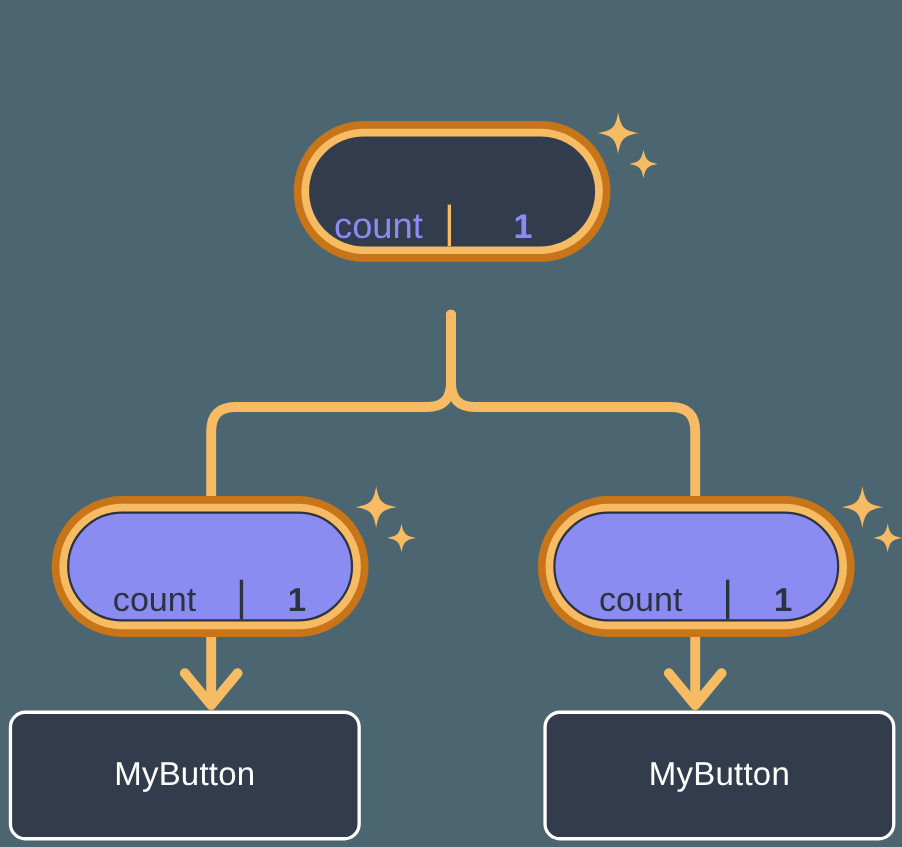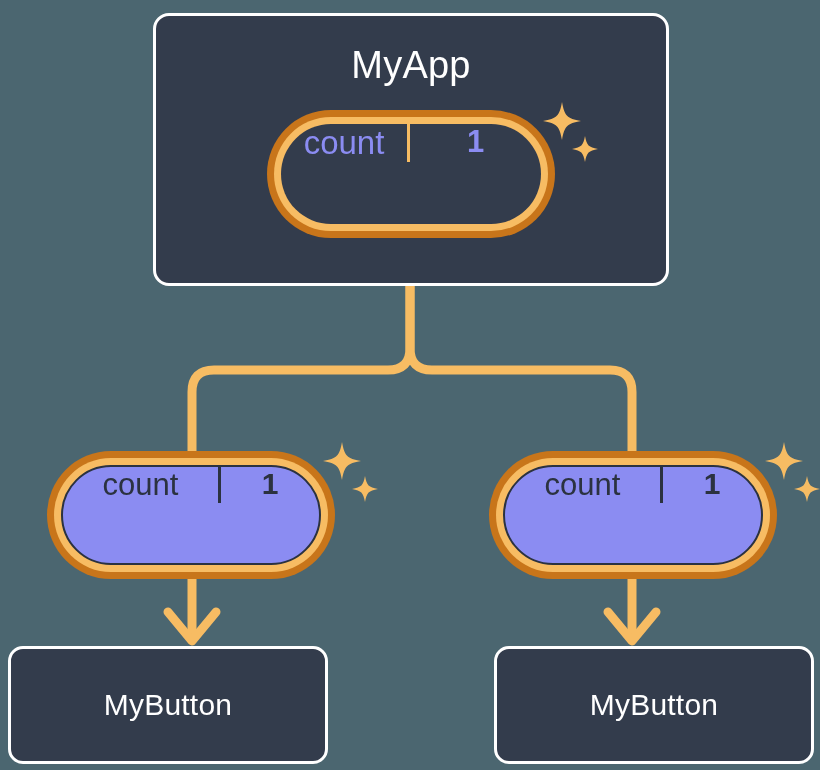--- a/index.html
+++ b/index.html
@@ -91,21 +91,21 @@
     border-radius: 999px;
     background: #f7bc63;          
     padding: 7px;
   }
   .pill-inner {
     box-sizing: border-box;
     width: 100%;
     height: 100%;
     border-radius: 999px;
     display: flex;
-    align-items: flex-start;
+    align-items: flex-end;
     overflow: hidden;
   }
   .pill-key, .pill-val {
     display: flex;
     align-items: center;
     justify-content: center;
     box-sizing: border-box;
   }
 
   
@@ -181,23 +181,20 @@
       <path d="M192,579 L192,640" fill="none" stroke="#f7bc63" stroke-width="9" stroke-linecap="butt"></path>
       <path d="M168,612 L192,641 L216,612" fill="none" stroke="#f7bc63" stroke-width="9" stroke-linecap="round" stroke-linejoin="round"></path>
     </g>
 
     <g>
       <path d="M632,579 L632,640" fill="none" stroke="#f7bc63" stroke-width="9" stroke-linecap="butt"></path>
       <path d="M608,612 L632,641 L656,612" fill="none" stroke="#f7bc63" stroke-width="9" stroke-linecap="round" stroke-linejoin="round"></path>
     </g>
   </svg>
 
-  <div class="card" id="card-myapp">
-    <div class="card-title">MyApp</div>
-  </div>
 
   <div class="pill" id="pill-top">
     <div class="pill-mid">
       <div class="pill-inner">
         <div class="pill-key">count</div>
         <div class="pill-val">1</div>
       </div>
     </div>
   </div>
 

